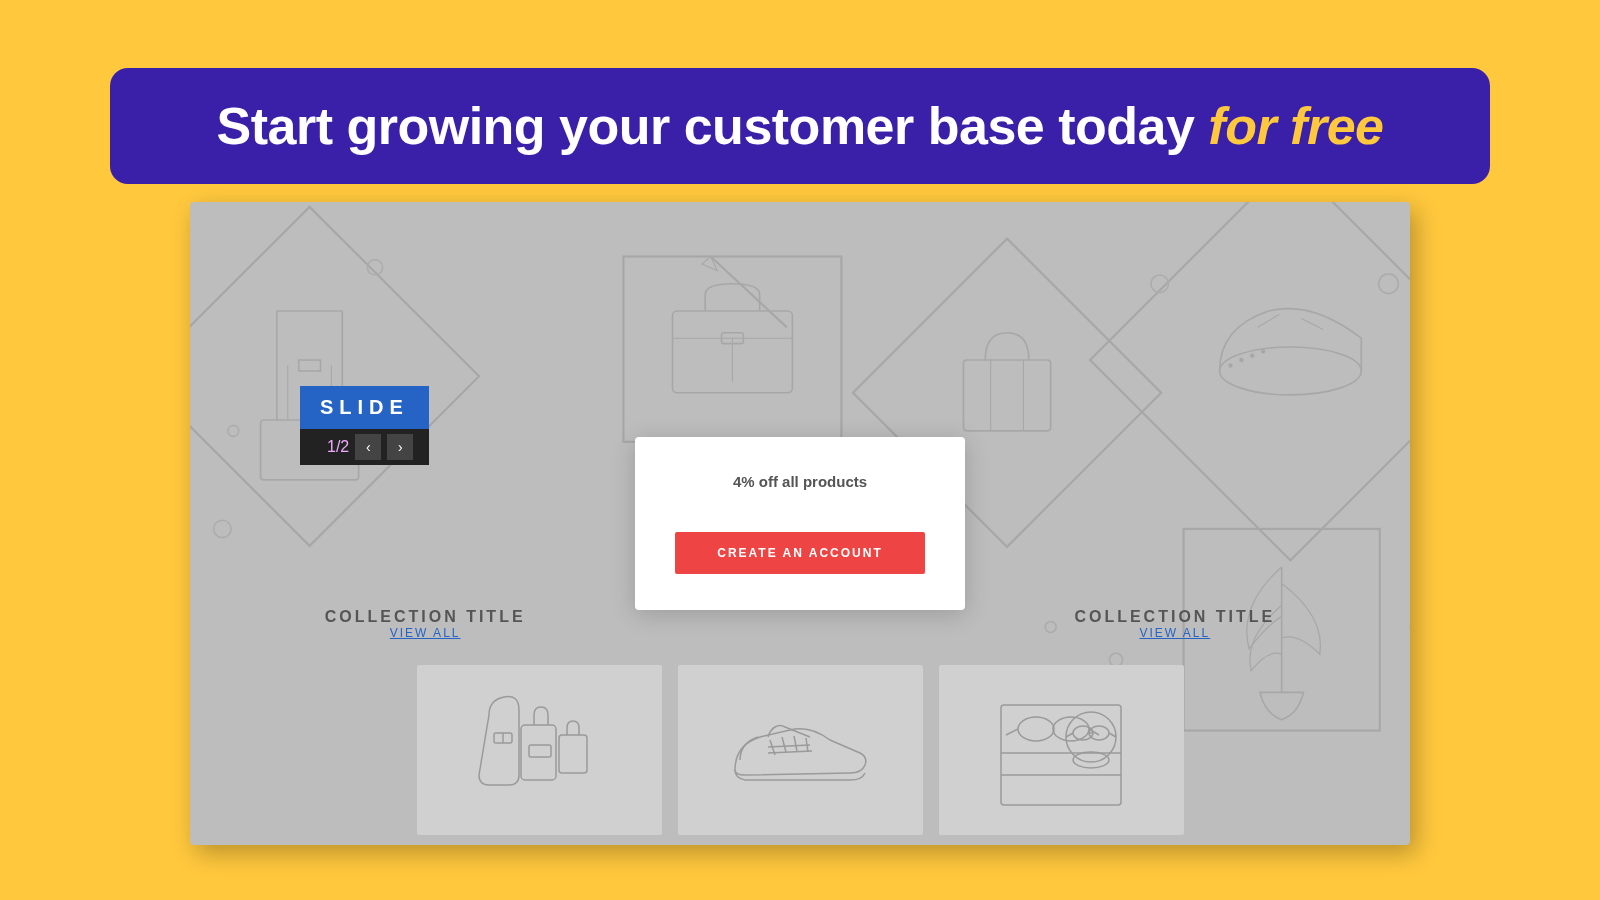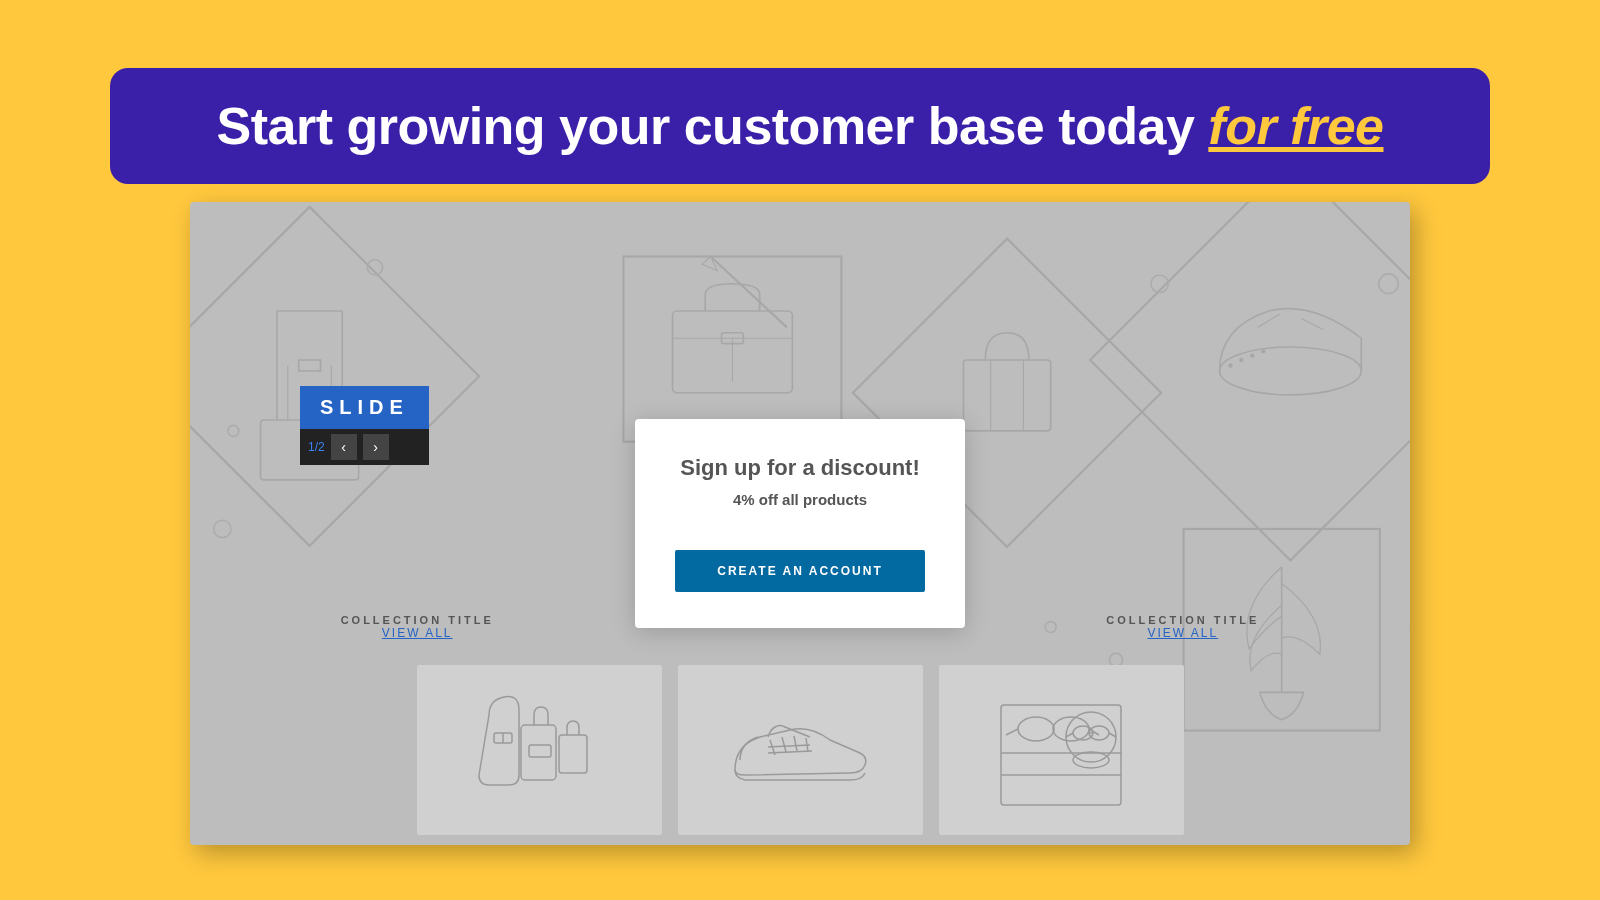--- a/index.html
+++ b/index.html
@@ -29,21 +29,20 @@
 
     .banner-text {
       color: #FFFFFF;
       font-size: 52px;
       font-weight: 900;
       letter-spacing: -0.5px;
     }
 
     .banner-text em {
       font-style: italic;
-      text-decoration: underline;
       color: #FFC83D;
     }
 
     
     .preview-window {
       position: absolute;
       top: 202px;
       left: 190px;
       right: 190px;
       bottom: 55px;
@@ -80,43 +79,44 @@
 
     .slide-nav {
       display: flex;
       align-items: center;
       background: #222;
       padding: 5px 8px;
       gap: 6px;
     }
 
     .slide-counter {
-      color: #3b82f6;
-      font-size: 12px;
+      color: #f0abfc;
+      font-size: 16px;
+      margin-left: 19px;
     }
 
     .slide-btn {
       background: #444;
       color: white;
       border: none;
       width: 26px;
       height: 26px;
       cursor: pointer;
       display: flex;
       align-items: center;
       justify-content: center;
       font-size: 14px;
     }
 
     .collection-item {
       text-align: center;
     }
 
     .collection-title {
-      font-size: 11px;
+      font-size: 16px;
       font-weight: bold;
       letter-spacing: 3px;
       color: #555;
     }
 
     .view-all {
       font-size: 12px;
       letter-spacing: 2px;
       color: #2563C4;
       text-decoration: underline;
@@ -178,21 +178,21 @@
     }
 
     .popup-subtitle {
       font-size: 15px;
       font-weight: bold;
       color: #555;
       margin-bottom: 42px;
     }
 
     .popup-btn {
-      background-color: #0369a1;
+      background-color: #ef4444;
       color: white;
       border: none;
       padding: 14px 28px;
       font-size: 12px;
       font-weight: bold;
       letter-spacing: 2px;
       cursor: pointer;
       border-radius: 2px;
       width: 100%;
     }
@@ -367,19 +367,18 @@
         <ellipse cx="118" cy="48" rx="10" ry="7"></ellipse>
         <line x1="112" y1="48" x2="108" y2="48"></line>
         <line x1="92" y1="48" x2="85" y2="52"></line>
         <line x1="128" y1="48" x2="135" y2="52"></line>
       </svg>
     </div>
   </div>
 
   <div class="popup-overlay">
     <div class="popup">
-      <div class="popup-title">Sign up for a discount!</div>
       <div class="popup-subtitle">4% off all products</div>
       <button class="popup-btn">CREATE AN ACCOUNT</button>
     </div>
   </div>
 
 </div>
 
 </body></html>

